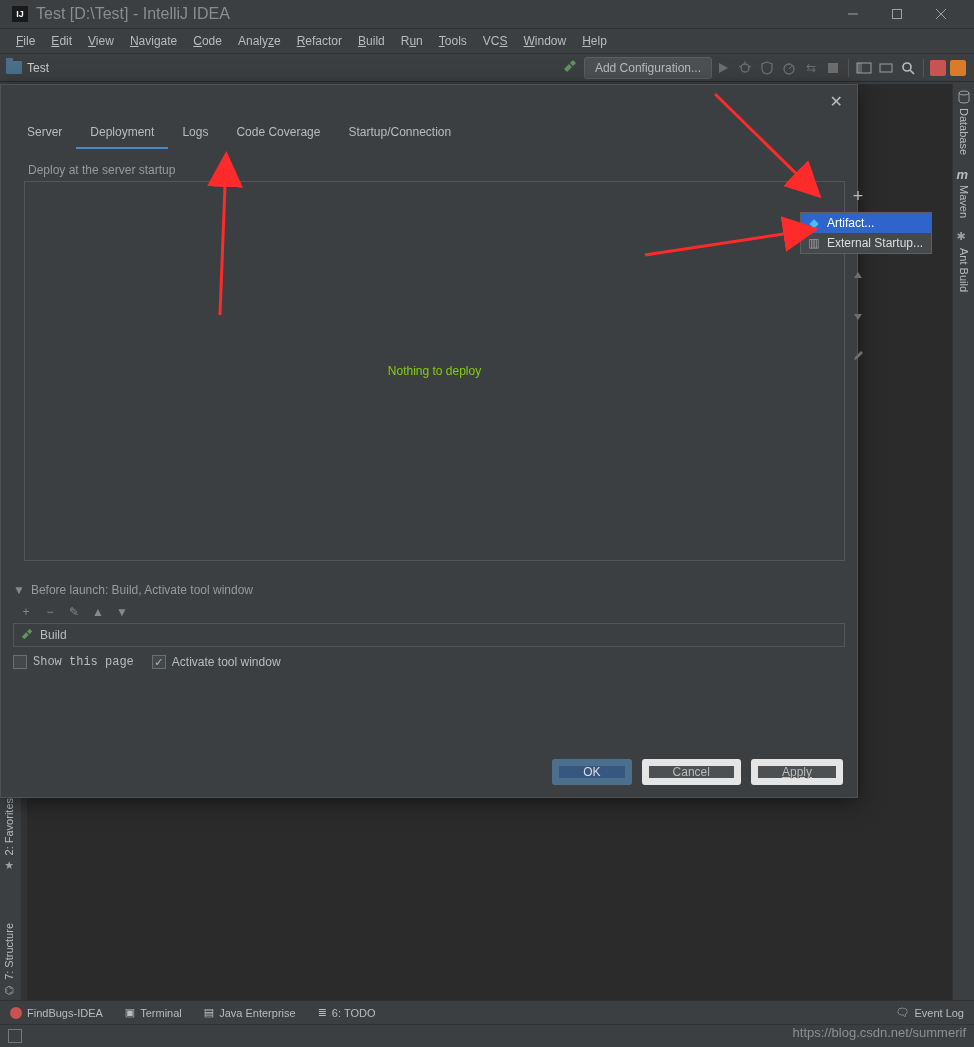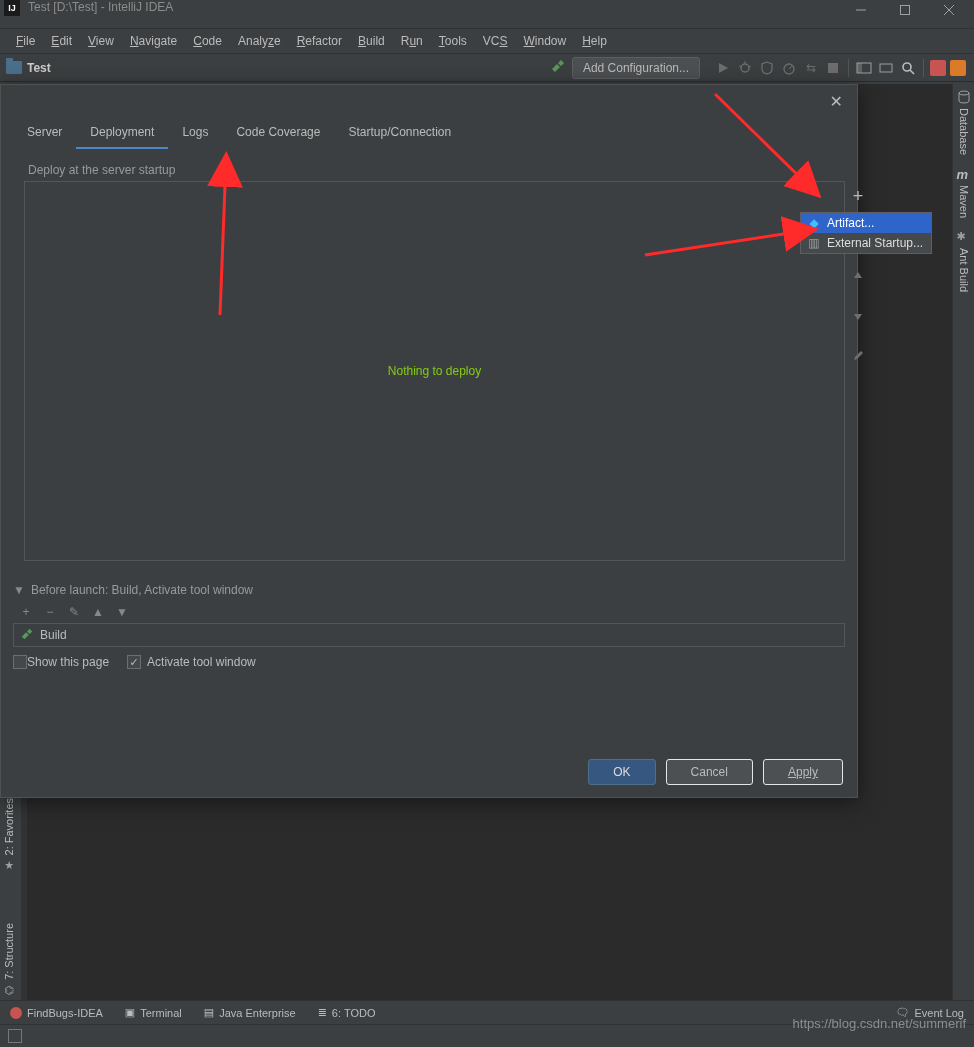--- a/index.html
+++ b/index.html
@@ -1,36 +1,36 @@
 <!DOCTYPE html>
 <html><head>
 <meta charset="utf-8">
 <style>
   *{box-sizing:border-box;margin:0;padding:0;}
   body{width:974px;height:1047px;background:#3c3f41;font-family:"Segoe UI",Arial,sans-serif;font-size:12px;color:#bbbbbb;overflow:hidden;position:relative;}
   
-  .title-bar{height:29px;background:#3c3f41;display:flex;align-items:flex-start;padding:0 4px;border-bottom:1px solid #323232;}
+  .title-bar{height:29px;background:#3c3f41;display:flex;align-items:center;padding:0 12px;border-bottom:1px solid #323232;}
   .title-bar .app-icon{width:16px;height:16px;background:#1a1a1a;margin-right:8px;display:flex;align-items:center;justify-content:center;font-size:9px;font-weight:bold;color:#fff;}
-  .title-text{flex:1;color:#8c8c8c;font-size:12px;}
+  .title-text{flex:1;color:#8c8c8c;font-size:16px;}
   .win-btns{display:flex;gap:18px;margin-right:8px;}
   .win-btn{width:26px;height:20px;display:flex;align-items:center;justify-content:center;color:#a0a0a0;}
   .win-btn svg{width:10px;height:10px;}
   
   .menu-bar{height:25px;background:#3c3f41;display:flex;align-items:center;padding:0 8px;gap:0;border-bottom:1px solid #323232;}
   .menu-item{padding:3px 8px;color:#bbbbbb;}
   .menu-item u{text-decoration:underline;}
   
   .toolbar{height:28px;background:#3c3f41;display:flex;align-items:center;padding:0 6px;border-bottom:1px solid #2b2b2b;}
   .toolbar .proj{display:flex;align-items:center;gap:5px;}
   .toolbar .folder-icon{width:16px;height:13px;background:#4a708b;border-radius:1px;position:relative;}
   .toolbar .folder-icon::before{content:"";position:absolute;top:-3px;left:0;width:7px;height:3px;background:#4a708b;border-radius:1px 1px 0 0;}
-  .toolbar .proj-name{font-weight:bold;color:#cccccc;}
+  .toolbar .proj-name{font-weight:normal;color:#cccccc;}
   .toolbar .spacer{flex:1;}
   .toolbar .hammer{color:#5b975b;margin-right:6px;}
-  .toolbar .add-config{height:22px;border:1px solid #5e5e5e;background:#4c5052;color:#bbbbbb;padding:0 10px;border-radius:3px;font-size:12px;display:flex;align-items:center;margin-right:12px;}
+  .toolbar .add-config{height:22px;border:1px solid #5e5e5e;background:#4c5052;color:#bbbbbb;padding:0 10px;border-radius:3px;font-size:12px;display:flex;align-items:center;margin-right:0;}
   .toolbar .tb-icon{width:20px;height:20px;display:flex;align-items:center;justify-content:center;color:#6e6e6e;margin:0 1px;}
   .toolbar .tb-sep{width:1px;height:18px;background:#555;margin:0 4px;}
   .toolbar .badge-red{width:16px;height:16px;background:#c75450;border-radius:2px;margin:0 2px;}
   .toolbar .badge-orange{width:16px;height:16px;background:#d97b28;border-radius:2px;margin:0 2px;}
   
   .right-strip{position:absolute;right:0;top:84px;bottom:25px;width:22px;background:#3c3f41;border-left:1px solid #323232;display:flex;flex-direction:column;align-items:center;padding-top:6px;gap:12px;}
   .right-tool{writing-mode:vertical-rl;color:#bbbbbb;font-size:11px;display:flex;align-items:center;gap:4px;}
   .right-tool .ico{width:14px;height:14px;writing-mode:horizontal-tb;}
   .db-ico{color:#9e9e9e;}
   .mvn-ico{color:#bbbbbb;font-style:italic;font-weight:bold;font-size:13px;}
@@ -72,33 +72,33 @@
   .before-head{display:flex;align-items:center;gap:6px;color:#999;margin-bottom:6px;}
   .before-head .tri{color:#888;}
   .bl-toolbar{display:flex;gap:10px;padding:2px 6px;color:#888;}
   .bl-toolbar .bt{width:14px;display:flex;justify-content:center;}
   .bl-list{border:1px solid #555;height:24px;display:flex;align-items:center;padding:0 6px;gap:6px;margin-top:2px;}
   .bl-hammer{color:#5b975b;}
   .checks{display:flex;gap:18px;margin-top:8px;align-items:center;}
   .chk{width:14px;height:14px;border:1px solid #6e6e6e;background:#43494a;display:inline-flex;align-items:center;justify-content:center;}
   .chk.checked::after{content:"✓";color:#bbb;font-size:11px;}
   .dlg-buttons{position:absolute;bottom:12px;right:14px;display:flex;gap:10px;}
-  .btn{height:26px;padding:0 24px;border-radius:3px;font-size:12px;display:flex;align-items:center;justify-content:center;border:1px solid #e5e5e5;background:#4c5052;color:#bbb;}
+  .btn{height:26px;padding:0 24px;border-radius:3px;font-size:12px;display:flex;align-items:center;justify-content:center;border:7px solid #e5e5e5;background:#4c5052;color:#bbb;}
   .btn.primary{background:#365880;border-color:#4c708c;color:#dddddd;}
   
   .bottom-bar{position:absolute;left:0;right:0;bottom:23px;height:24px;background:#3c3f41;border-top:1px solid #323232;display:flex;align-items:center;padding:0 10px;gap:22px;color:#bbb;font-size:11px;}
   .bb-item{display:flex;align-items:flex-end;gap:5px;}
   .bb-spacer{flex:1;}
   .bug-ico{width:12px;height:12px;background:#c75450;border-radius:50%;}
   
   .status-bar{position:absolute;left:0;right:0;bottom:0;height:23px;background:#3c3f41;border-top:1px solid #323232;display:flex;align-items:center;justify-content:space-between;padding:0 8px;color:#777;font-size:11px;}
   .status-bar .sq{width:14px;height:14px;border:1px solid #777;}
   
   .arrows{position:absolute;inset:0;pointer-events:none;z-index:50;}
-  .watermark{position:absolute;right:8px;bottom:16px;color:rgba(220,220,220,0.5);font-size:13px;z-index:60;}
+  .watermark{position:absolute;right:8px;bottom:7px;color:rgba(220,220,220,0.5);font-size:13px;z-index:60;}
 </style>
 </head>
 <body>
 
 <div class="title-bar">
   <div class="app-icon">IJ</div>
   <div class="title-text">Test [D:\Test] - IntelliJ IDEA</div>
   <div class="win-btns">
     <div class="win-btn">
         <svg viewBox="0 0 10 10">
@@ -292,21 +292,21 @@
       <span class="bt">▲</span>
       <span class="bt">▼</span>
     </div>
     <div class="bl-list">
       <span class="bl-hammer"><svg width="14" height="14" viewBox="0 0 16 16">
             <path d="M2 11 L7 6 L10 9 L5 14 Z M8 5 L11 2 L14 5 L11 8 Z" fill="currentColor"></path>
           </svg></span>
       <span>Build</span>
     </div>
     <div class="checks">
-      <label style="display:flex;align-items:flex-start;">
+      <label style="display:flex;align-items:flex-start;gap:6px;font-family:Liberation Mono, monospace;">
         <span class="chk"></span>
         <span>Show this page</span>
       </label>
       <label style="display:flex;align-items:center;gap:6px;">
         <span class="chk checked"></span>
         <span>Activate tool window</span>
       </label>
     </div>
   </div>
 

